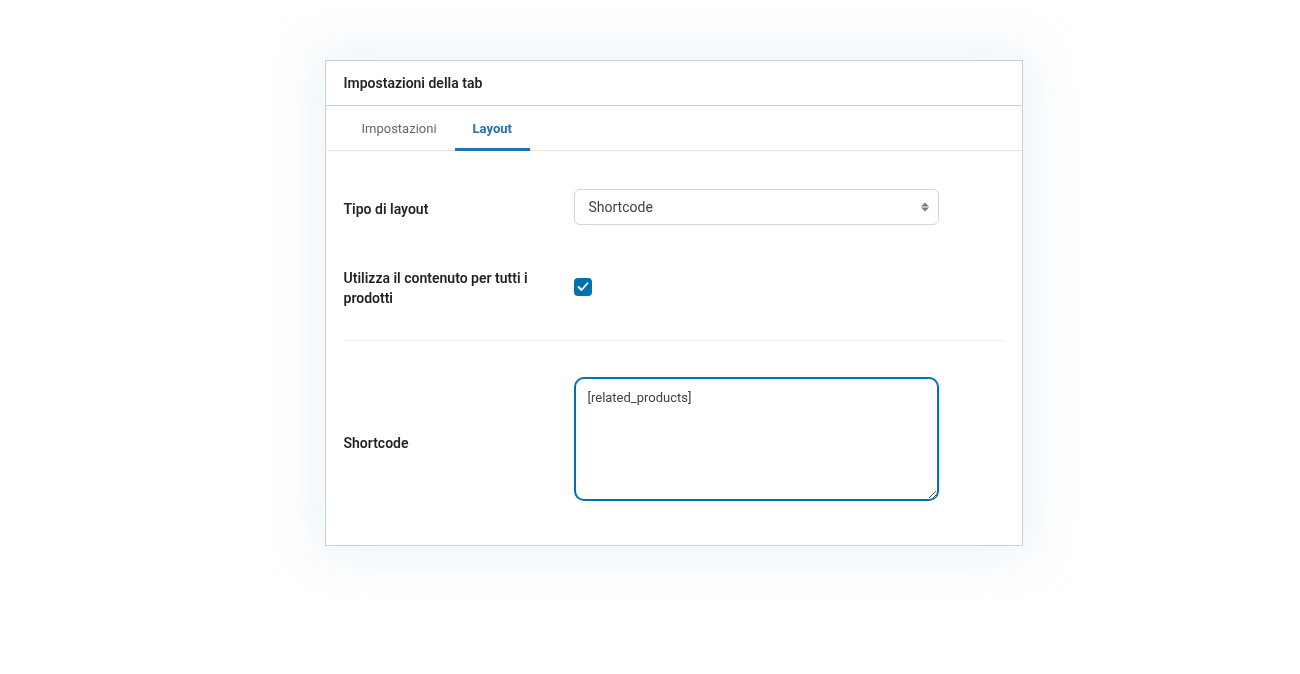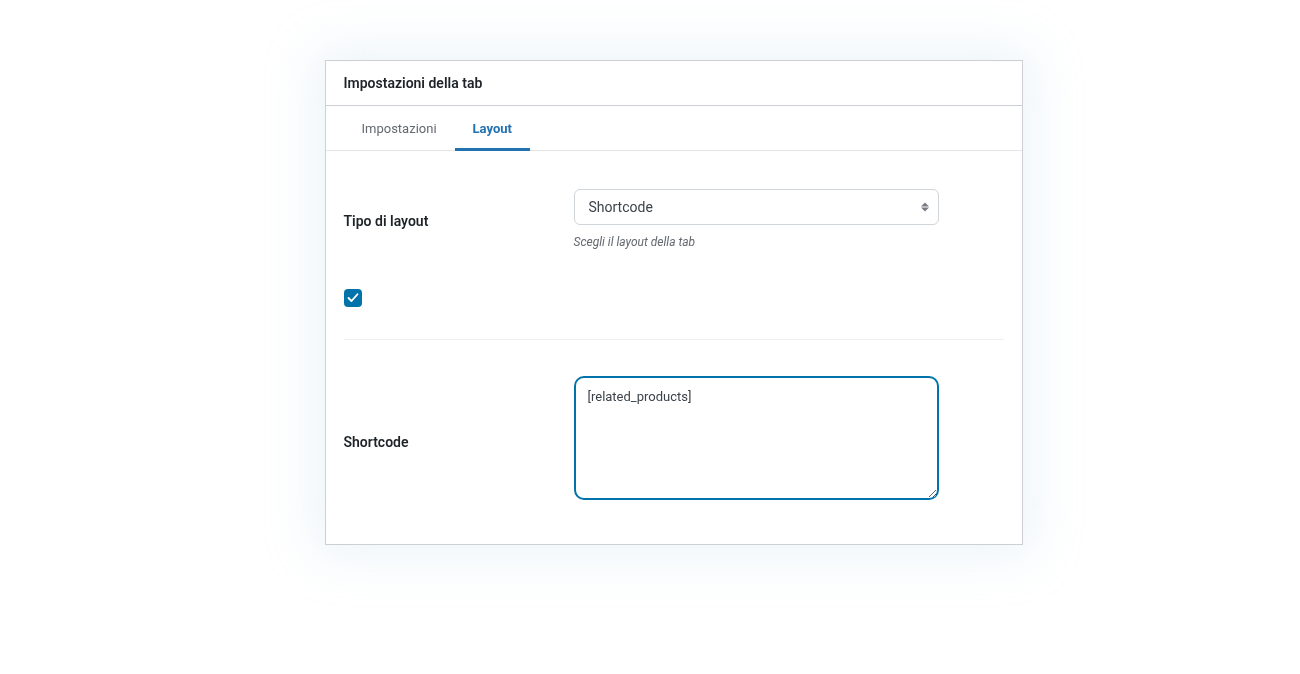--- a/index.html
+++ b/index.html
@@ -163,25 +163,25 @@
       <div class="form-control">
         <div class="select-wrap">
           <div class="select">
             <span>Shortcode</span>
           </div>
           <span class="select-caret">
             <span class="caret-up"></span>
             <span class="caret-down"></span>
           </span>
         </div>
-        <div class="help-text">Scegli il layout della tab</div>
       </div>
     </div>
 
     <div class="form-row" style="margin-top:18px;">
+      <div class="form-label">Utilizza il contenuto per tutti i prodotti</div>
       <div class="form-control checkbox-wrap">
         <div class="checkbox">
           <svg viewBox="0 0 16 16">
             <path d="M2 8 L6 12 L14 3" stroke="#fff" stroke-width="2.5" fill="none" stroke-linecap="round" stroke-linejoin="round"></path>
           </svg>
         </div>
       </div>
     </div>
 
     <div class="form-row separated">

